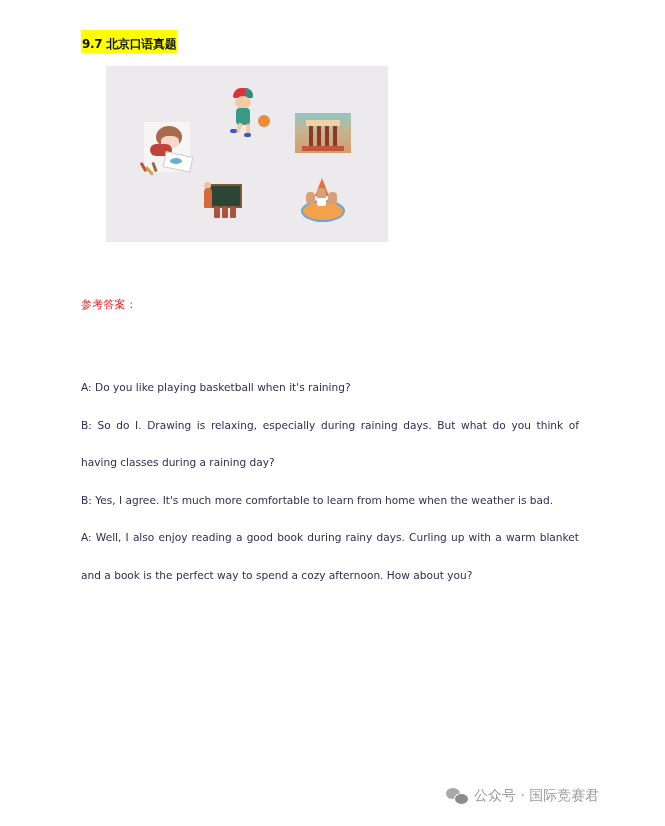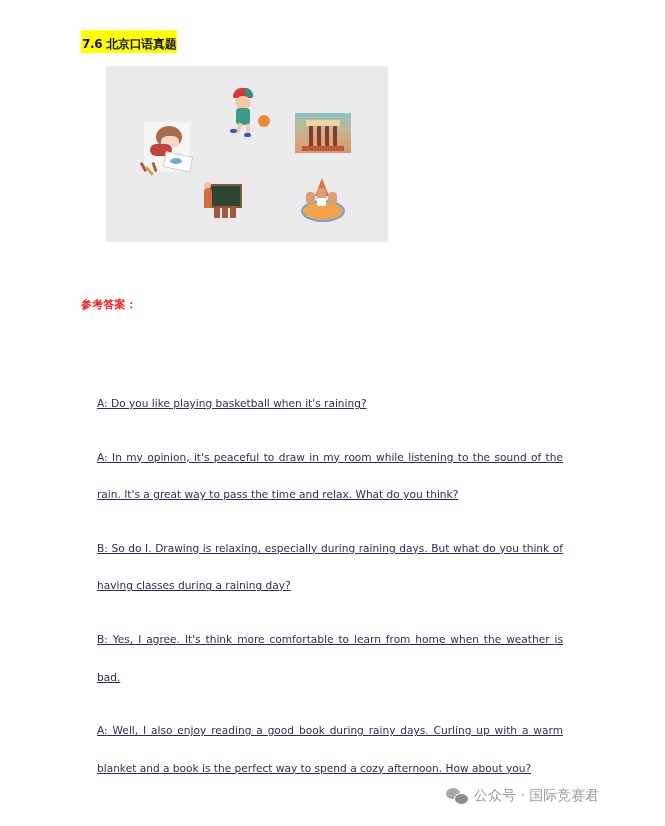--- a/index.html
+++ b/index.html
@@ -195,42 +195,41 @@
       position: absolute;
       left: 211px; top: 132px; width: 9px; height: 8px;
       background: #ffffff;
       border-radius: 2px;
     }
 
     .answer-label {
       position: absolute;
       left: 81px;
       top: 297px;
-      font-weight: bold;
+      font-weight: normal;
       font-size: 11px;
       color: #e8232a;
       letter-spacing: 0.2px;
     }
     .dialogue {
       position: absolute;
       left: 81px;
       top: 369px;
       width: 498px;
       margin: 0;
       padding: 0;
       font-family: "DejaVu Sans", "Liberation Sans", sans-serif;
       font-size: 10.6px;
       color: #2f2c56;
       line-height: 37.6px;
       text-align: justify;
     }
     .dialogue p {
-      margin: 16px;
+      margin: 0;
       padding: 0;
-      text-decoration: underline;
     }
     .watermark {
       position: absolute;
       left: 446px;
       top: 787px;
       display: flex;
       align-items: center;
       color: #9a9a9a;
       font-size: 14px;
       white-space: nowrap;
@@ -248,21 +247,21 @@
     }
     .wechat-icon .b2 {
       position: absolute; left: 8px; top: 6px; width: 13px; height: 10px;
       border-radius: 50%; background: #8c8c8c;
       border: 1px solid #fff;
     }
   </style>
 </head>
 <body>
 
-<div class="heading">7.6 北京口语真题</div>
+<div class="heading">9.7 北京口语真题</div>
 
 <div class="figure">
 
   <div class="fig-item">
     <div class="draw-paper"></div>
     <div class="draw-head"></div>
     <div class="draw-face"></div>
     <div class="draw-shirt"></div>
     <div class="draw-sheet"></div>
     <div class="draw-blob"></div>
@@ -309,23 +308,22 @@
     <div class="party-kid" style="left:211px;top:122px;"></div>
     <div class="party-kid" style="left:222px;"></div>
     <div class="party-shirt"></div>
   </div>
 </div>
 
 <div class="answer-label">参考答案：</div>
 
 <div class="dialogue">
   <p>A: Do you like playing basketball when it's raining?</p>
-  <p>A: In my opinion, it's peaceful to draw in my room while listening to the sound of the rain. It's a great way to pass the time and relax. What do you think?</p>
   <p>B: So do I. Drawing is relaxing, especially during raining days. But what do you think of having classes during a raining day?</p>
-  <p>B: Yes, I agree. It's think more comfortable to learn from home when the weather is bad.</p>
+  <p>B: Yes, I agree. It's much more comfortable to learn from home when the weather is bad.</p>
   <p>A: Well, I also enjoy reading a good book during rainy days. Curling up with a warm blanket and a book is the perfect way to spend a cozy afternoon. How about you?</p>
 </div>
 
 <div class="watermark">
   <span class="wechat-icon">
     <span class="b1"></span>
       <span class="b2"></span>
   </span>
   <span>公众号 · 国际竞赛君</span>
 </div>

